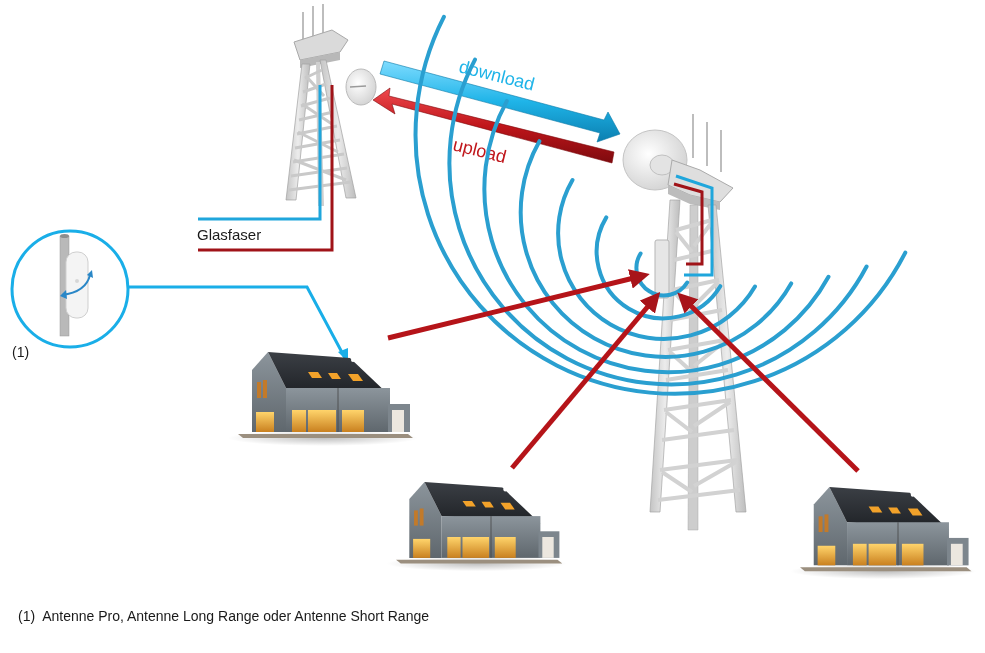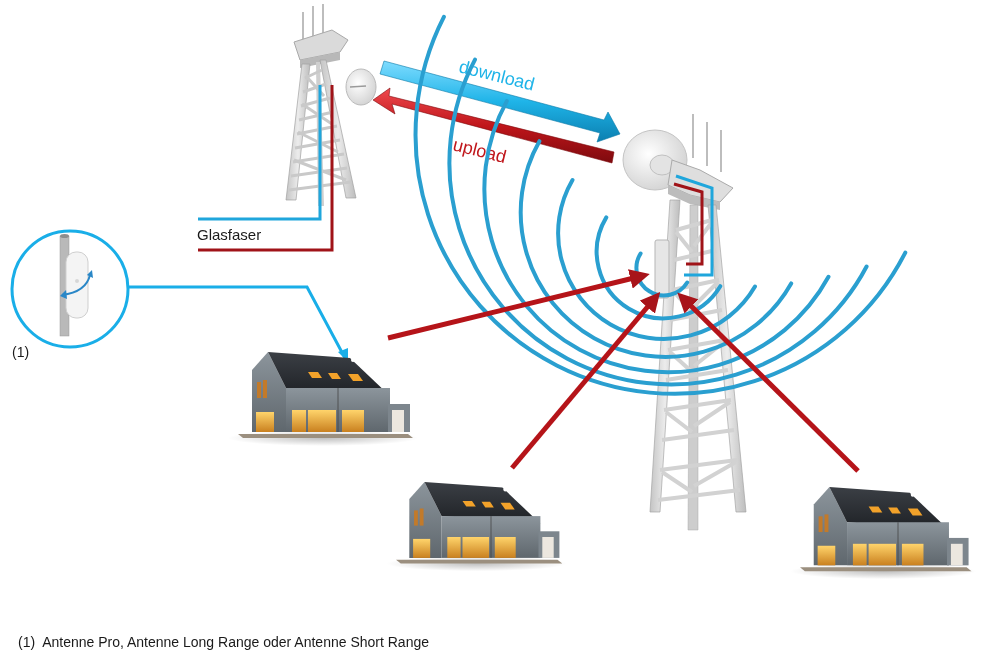--- a/index.html
+++ b/index.html
@@ -2,21 +2,21 @@
 <html><head>
 <meta charset="utf-8">
 <style>
   html, body { margin: 0; padding: 0; background: #ffffff; }
   body { width: 985px; height: 653px; position: relative; overflow: hidden;
          font-family: "Liberation Sans", sans-serif; }
   #scene { position: absolute; left: 0; top: 0; width: 985px; height: 653px; }
   .label { position: absolute; font-family: "Liberation Sans", sans-serif; color: #1a1a1a; white-space: nowrap; }
   #glasfaser-label { left: 197px; top: 226px; font-size: 15px; }
   #detail-label { left: 12px; top: 344px; font-size: 14px; }
-  #footnote { left: 18px; top: 634px; font-size: 14px; }
+  #footnote { left: 18px; top: 608px; font-size: 14px; }
   #footnote .num { margin-right: 7px; }
   svg text { font-family: "Liberation Sans", sans-serif; }
 </style>
 </head>
 <body>
 
 <svg id="scene" viewBox="0 0 985 653" xmlns="http://www.w3.org/2000/svg">
   <defs>
     <linearGradient id="gBlueArrow" x1="0" y1="0" x2="0" y2="1">
       <stop offset="0" stop-color="#7fdcff"></stop>

